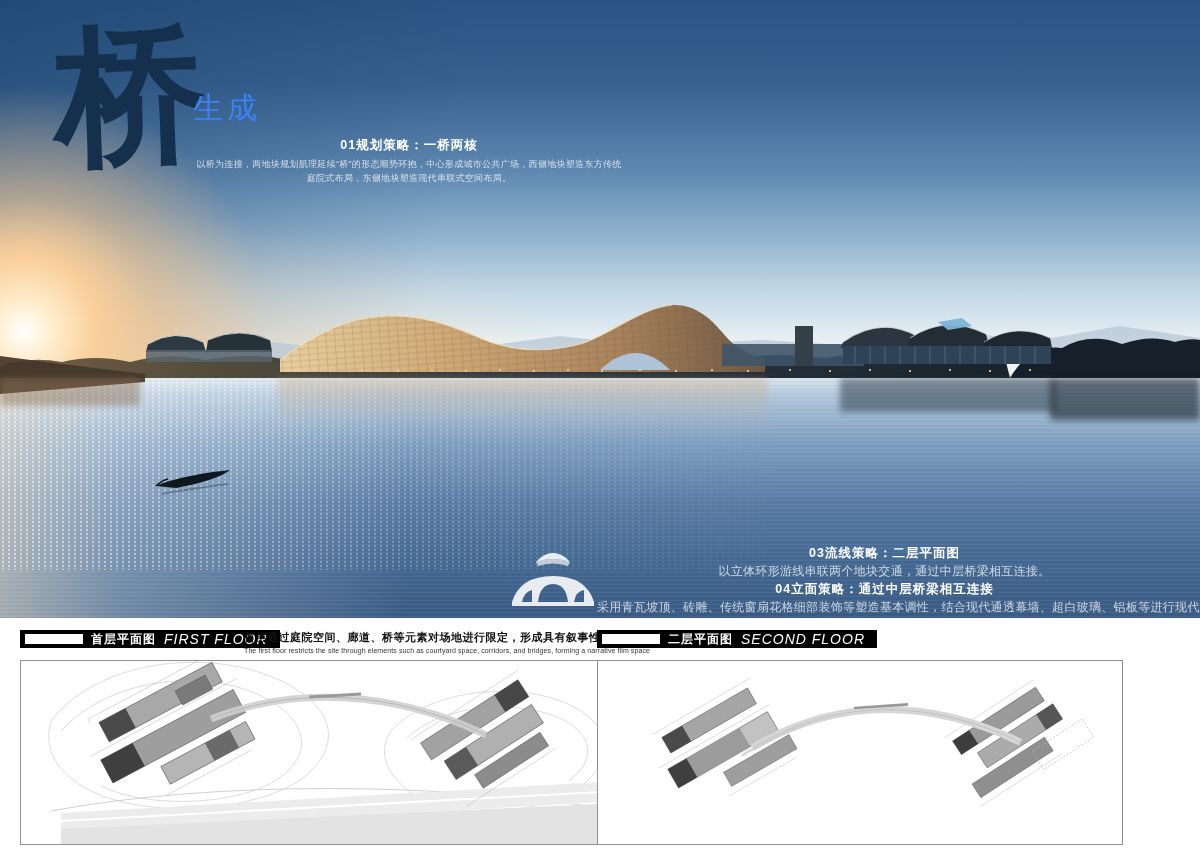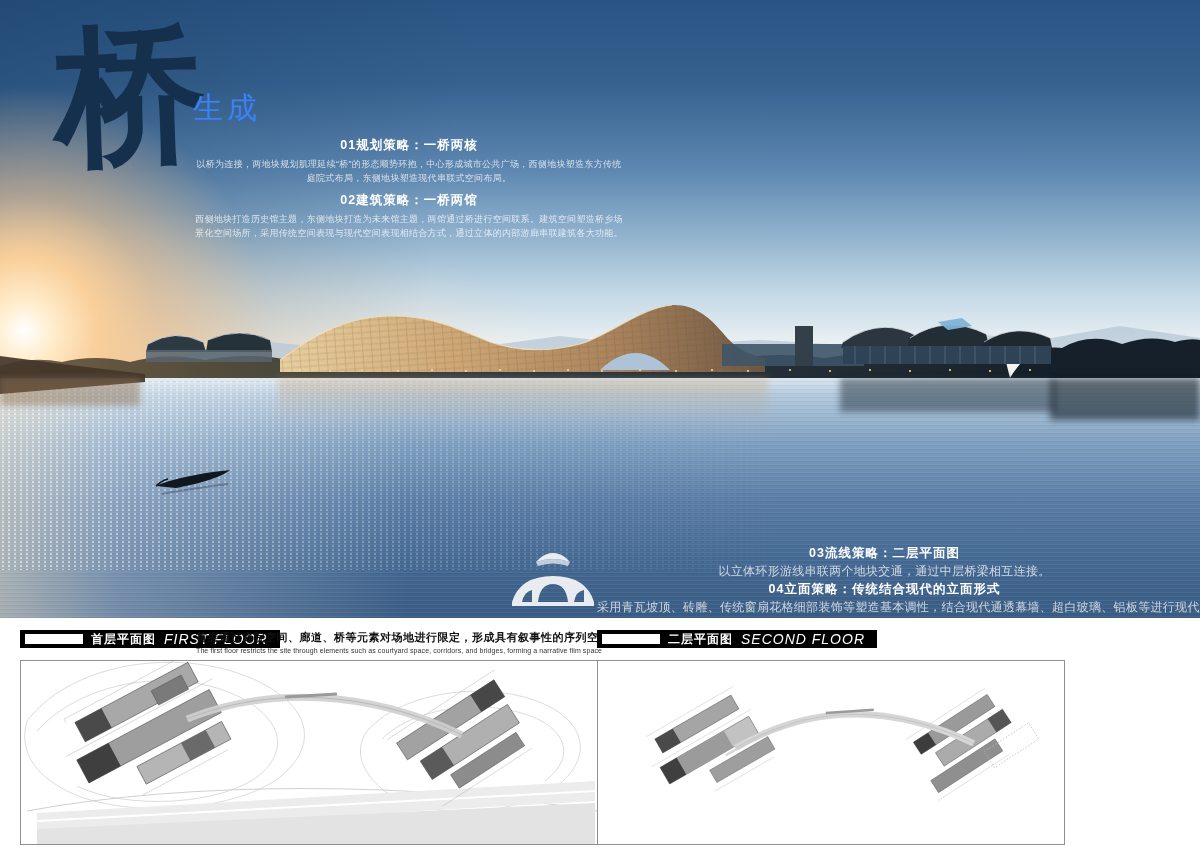--- a/index.html
+++ b/index.html
@@ -39,22 +39,22 @@
   .strategies-right{position:absolute;left:597px;top:545px;width:575px;color:#fff;}
   .strategy{margin-bottom:7px;}
   .strategy .s-title{font-size:12.5px;font-weight:bold;letter-spacing:1px;margin-bottom:3px;text-align:center;}
   .strategy .s-body{font-size:9px;line-height:14px;color:rgba(255,255,255,.74);letter-spacing:.3px;text-align:center;}
   .strategies-right .strategy{margin-bottom:4px;}
   .strategies-right .s-body{font-size:12px;line-height:12px;white-space:nowrap;}
   .bridge-icons{position:absolute;left:510px;top:546px;width:86px;height:64px;}
 
   
   .panel{position:absolute;top:628px;height:217px;}
-  .panel-first{left:20px;width:592px;}
-  .panel-second{left:597px;width:468px;}
+  .panel-first{left:20px;width:592px;padding-left:48px;}
+  .panel-second{left:597px;width:526px;}
   .panel-bar{position:absolute;left:0;top:2px;height:18px;display:flex;align-items:center;
     gap:8px;background:#000;color:#fff;padding:0 12px 0 5px;}
   .panel-bar .white-box{width:58px;height:10px;background:#fff;}
   .bar-zh{font-size:12px;font-weight:bold;letter-spacing:1px;}
   .bar-en{font-size:14px;letter-spacing:1px;font-style:italic;}
   .panel-desc{position:absolute;right:2px;top:2px;text-align:left;}
   .desc-zh{font-size:11px;font-weight:bold;color:#111;letter-spacing:.5px;}
   .desc-en{font-size:7px;color:#333;margin-top:2px;letter-spacing:.1px;}
   .plan-box{position:absolute;left:0;right:0;top:32px;bottom:0;border:1px solid #8f8f8f;
     background:#fff;overflow:hidden;}
@@ -174,24 +174,20 @@
     </svg>
 
     <div class="calligraphy">桥</div>
     <div class="gen-title">生成</div>
 
     <div class="strategies-left">
       <div class="strategy">
         <div class="s-title">01规划策略：一桥两核</div>
         <div class="s-body">以桥为连接，两地块规划肌理延续“桥”的形态顺势环抱，中心形成城市公共广场，西侧地块塑造东方传统庭院式布局，东侧地块塑造现代串联式空间布局。</div>
       </div>
-      <div class="strategy">
-        <div class="s-title">02建筑策略：一桥两馆</div>
-        <div class="s-body">西侧地块打造历史馆主题，东侧地块打造为未来馆主题，两馆通过桥进行空间联系。建筑空间塑造桥乡场景化空间场所，采用传统空间表现与现代空间表现相结合方式，通过立体的内部游廊串联建筑各大功能。</div>
-      </div>
     </div>
 
     <svg class="bridge-icons" viewBox="0 0 86 64">
       <g fill="#ffffff" opacity="0.88">
         <path fill-rule="evenodd" d="M30,12 Q43,2 56,12 L60,16 Q43,10 26,16 Z"></path>
         <path d="M26,16 Q43,10 60,16 L58,20 Q43,15 28,20 Z" opacity="0.75"></path>
       </g>
       <g fill="#ffffff" opacity="0.88">
         <path fill-rule="evenodd" d="M2,56 Q10,30 43,30 Q76,30 84,56 L84,60 L2,60 Z
           M12,56 Q14,46 22,44 L22,56 Z
@@ -199,21 +195,21 @@
           M64,56 Q66,45 74,44 L74,56 Z"></path>
       </g>
     </svg>
 
     <div class="strategies-right">
       <div class="strategy">
         <div class="s-title">03流线策略：二层平面图</div>
         <div class="s-body">以立体环形游线串联两个地块交通，通过中层桥梁相互连接。</div>
       </div>
       <div class="strategy">
-        <div class="s-title">04立面策略：传统结合现代的立面形式</div>
+        <div class="s-title">04立面策略：通过中层桥梁相互连接</div>
         <div class="s-body">采用青瓦坡顶、砖雕、传统窗扇花格细部装饰等塑造基本调性，结合现代通透幕墙、超白玻璃、铝板等进行现代穿插碰撞，提炼桥乡文脉，打造古今交融、传统结合现代的立面形式。</div>
       </div>
     </div>
   </div>
 
   <div class="panel panel-first">
     <div class="panel-bar">
       <span class="white-box"></span>
       <span class="bar-zh">首层平面图</span>
       <span class="bar-en">FIRST FLOOR</span>

